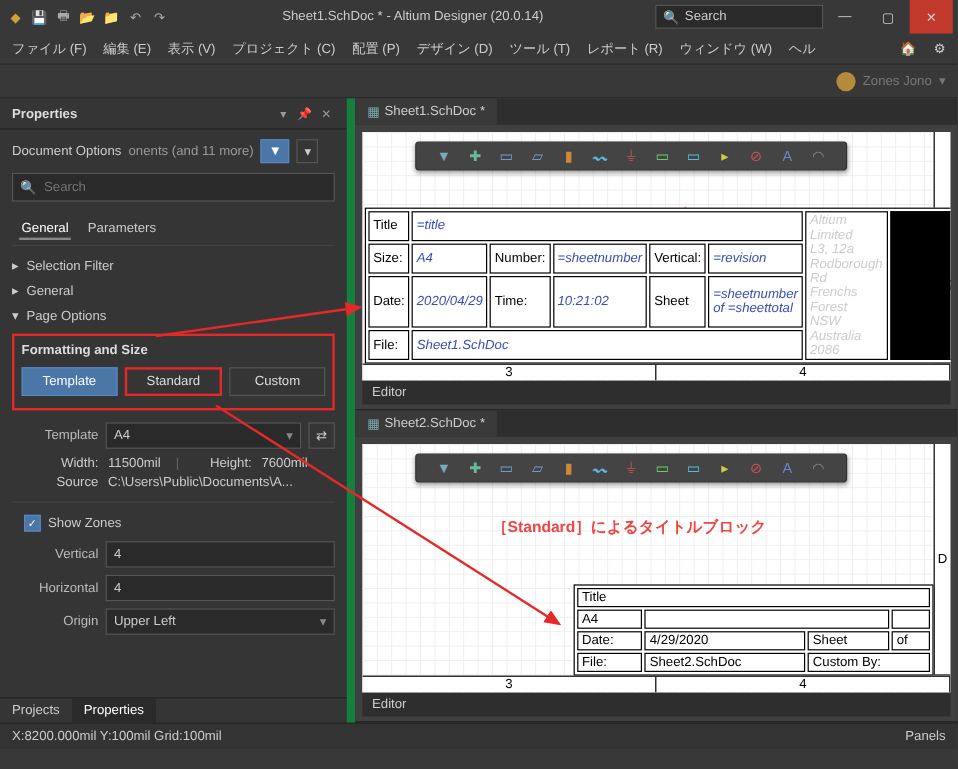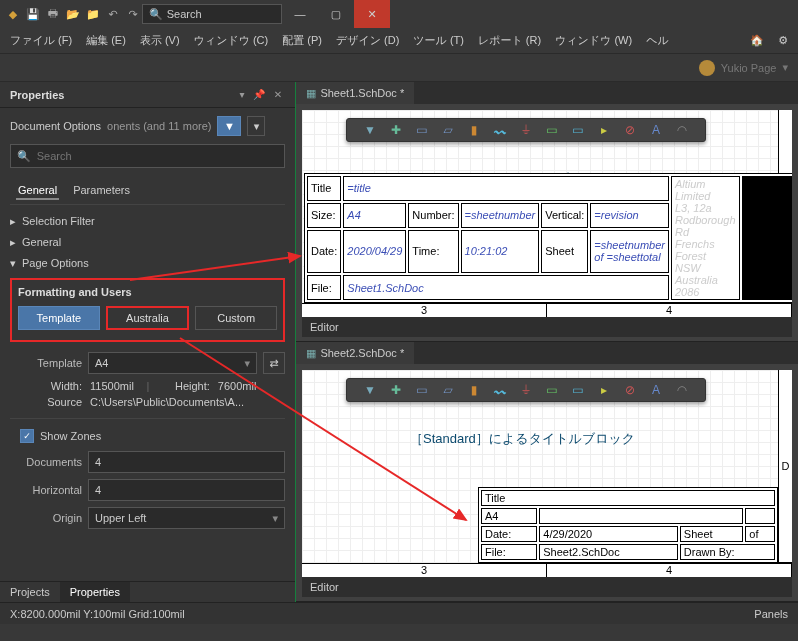--- a/index.html
+++ b/index.html
@@ -13,37 +13,37 @@
 .titlebar .wbtn{width:36px;height:28px;display:flex;align-items:center;justify-content:center;color:#ccc}
 .titlebar .wbtn.close{background:#c0392b}
 .menubar{height:26px;background:#383838;display:flex;align-items:center;padding:0 10px;gap:14px;border-bottom:1px solid #2a2a2a}
 .menubar span{color:#ccc}
 .menubar .spacer{flex:1}
 .menubar .gear{color:#ccc}
 .userbar{height:28px;display:flex;align-items:center;justify-content:flex-end;padding:0 10px;gap:6px;border-bottom:1px solid #2a2a2a}
 .userbar .avatar{width:16px;height:16px;border-radius:50%;background:#b58a3a}
 .userbar .uname{color:#777}
 .main{display:flex;height:520px}
-.panel{width:296px;background:#353535;border-right:1px solid #15803d;display:flex;flex-direction:column}
+.panel{width:296px;background:#353535;border-right:7px solid #15803d;display:flex;flex-direction:column}
 .panel-head{height:26px;display:flex;align-items:center;padding:0 10px;border-bottom:1px solid #222}
 .panel-head .pht{font-weight:bold;color:#ddd;flex:1}
 .panel-head .phi{width:14px;height:14px;margin-left:4px;display:flex;align-items:center;justify-content:center;font-size:10px;color:#999}
 .panel-body{padding:8px 10px;flex:1;overflow:hidden}
 .doc-opts{display:flex;align-items:center;gap:6px;margin-bottom:8px}
 .doc-opts .dol{color:#ccc}
 .doc-opts .doi{color:#999}
 .doc-opts .funnel{width:24px;height:20px;background:#4a76a8;border:1px solid #5a86b8;display:flex;align-items:center;justify-content:center;color:#fff}
 .doc-opts .dd{width:18px;height:20px;border:1px solid #555;display:flex;align-items:center;justify-content:center}
 .searchbox{height:24px;background:#2a2a2a;border:1px solid #555;display:flex;align-items:center;padding:0 6px;margin-bottom:10px}
 .searchbox .si{margin-right:6px;color:#888}
 .searchbox input{background:none;border:none;outline:none;color:#ccc;flex:1}
 .tabs{display:flex;gap:12px;padding:4px 6px;border-bottom:1px solid #444;margin-bottom:6px}
 .tabs .tab{color:#ccc;padding:2px 2px}
 .tabs .tab.active{color:#fff;border-bottom:2px solid #888}
-.sect{padding:4px 0;color:#ccc;display:flex;align-items:flex-start;gap:4px}
+.sect{padding:4px 0;color:#ccc;display:flex;align-items:center;gap:4px}
 .sect .caret{width:8px;display:inline-block}
 .sect.exp .caret::before{content:"▾"}
 .sect.col .caret::before{content:"▸"}
 .fmt-box{border:2px solid #e62828;padding:6px 6px 10px;margin:4px 0 10px;position:relative}
 .fmt-title{color:#ddd;font-weight:bold;margin-bottom:8px}
 .fmt-btns{display:flex;gap:6px}
 .fmt-btn{flex:1;height:24px;display:flex;align-items:center;justify-content:center;border:1px solid #555;color:#ddd}
 .fmt-btn.sel{background:#4a76a8;border-color:#5a86b8;color:#fff}
 .fmt-btn.hl{border:2px solid #e62828}
 .row{display:flex;align-items:center;margin:6px 0;gap:6px}
@@ -63,21 +63,21 @@
 .panel-tabs .pt.active{background:#2a2a2a;color:#fff}
 .workspace{flex:1;display:flex;flex-direction:column;background:#404040}
 .ws-half{flex:1;display:flex;flex-direction:column;border-bottom:1px solid #222;position:relative;overflow:hidden}
 .doc-tab{height:22px;background:#2e2e2e;display:flex;align-items:center}
 .doc-tab .dt{padding:0 10px;height:100%;display:flex;align-items:center;gap:4px;background:#3a3a3a;color:#ccc}
 .doc-tab .dt .di{color:#7aa}
 .canvas{flex:1;background:#fff;position:relative;margin:6px 6px 0;overflow:hidden}
 .canvas .grid{position:absolute;inset:0;background-image:linear-gradient(#eee 1px,transparent 1px),linear-gradient(90deg,#eee 1px,transparent 1px);background-size:12px 12px}
 .active-layer{position:absolute;top:8px;left:44px;width:360px;height:24px;background:#444;border:1px solid #333;border-radius:3px;display:flex;align-items:center;justify-content:center;gap:12px;box-shadow:0 2px 4px rgba(0,0,0,.4)}
 .al-i{width:14px;height:14px;display:flex;align-items:center;justify-content:center;font-size:12px}
-.annotation{position:absolute;color:#0c4a6e;font-weight:normal;font-size:13px}
+.annotation{position:absolute;color:#ef4444;font-weight:bold;font-size:13px}
 .titleblock{position:absolute;border:1px solid #000;background:#fff;font-size:9px}
 .titleblock td{border:1px solid #000;padding:1px 3px;color:#000}
 .titleblock .lbl{color:#000}
 .titleblock .val{color:#3a4db5;font-style:italic}
 .titleblock .addr{color:#3a4db5;font-style:italic}
 .logo{background:#000;color:#fff;font-weight:bold;font-style:italic;font-size:16px;text-align:center;padding:6px 4px}
 .tb2{position:absolute;border:1px solid #000;background:#fff;font-size:9px}
 .tb2 td{border:1px solid #000;padding:1px 3px;color:#000}
 .ruler{position:absolute;left:0;right:0;bottom:0;height:14px;border-top:1px solid #000;display:flex;background:#fff}
 .ruler div{flex:1;border-right:1px solid #000;text-align:center;color:#000}
@@ -94,48 +94,49 @@
 <div class="titlebar">
   <div class="tb-icons">
     <div class="tb-icon" style="color:#d4a03a">◆</div>
     <div class="tb-icon">💾</div>
     <div class="tb-icon">🖶</div>
     <div class="tb-icon">📂</div>
     <div class="tb-icon">📁</div>
     <div class="tb-icon">↶</div>
     <div class="tb-icon">↷</div>
   </div>
+  <div class="tb-title">Sheet1.SchDoc * - Altium Designer (20.0.14)</div>
   <div class="tb-search">
       <span class="si">🔍</span>
       <span>Search</span>
     </div>
   <div class="wbtn">—</div>
   <div class="wbtn">▢</div>
   <div class="wbtn close">✕</div>
 </div>
 
 <div class="menubar">
   <span>ファイル (F)</span>
   <span>編集 (E)</span>
   <span>表示 (V)</span>
-  <span>ウィンドウ (C)</span>
+  <span>プロジェクト (C)</span>
   <span>配置 (P)</span>
   <span>デザイン (D)</span>
   <span>ツール (T)</span>
   <span>レポート (R)</span>
   <span>ウィンドウ (W)</span>
   <span>ヘル</span>
   <span class="spacer"></span>
   <span class="gear">🏠</span>
   <span class="gear">⚙</span>
 </div>
 
 <div class="userbar">
   <div class="avatar"></div>
-  <div class="uname">Yukio Page</div>
+  <div class="uname">Zones Jono</div>
   <div style="color:#777">▾</div>
 </div>
 
 <div class="main">
 
   <div class="panel">
     <div class="panel-head">
       <div class="pht">Properties</div>
       <div class="phi">▾</div>
       <div class="phi">📌</div>
@@ -163,24 +164,24 @@
       <div class="sect col">
           <span class="caret"></span>
           <span>General</span>
         </div>
       <div class="sect exp">
           <span class="caret"></span>
           <span>Page Options</span>
         </div>
 
       <div class="fmt-box">
-        <div class="fmt-title">Formatting and Users</div>
+        <div class="fmt-title">Formatting and Size</div>
         <div class="fmt-btns">
           <div class="fmt-btn sel">Template</div>
-          <div class="fmt-btn hl">Australia</div>
+          <div class="fmt-btn hl">Standard</div>
           <div class="fmt-btn">Custom</div>
         </div>
       </div>
 
       <div class="row">
         <div class="lbl">Template</div>
         <div class="sel-input">
             <span>A4</span>
             <span class="dd">▾</span>
           </div>
@@ -197,21 +198,21 @@
         <div class="dl">Source</div>
         <div class="dv">C:\Users\Public\Documents\A...</div>
       </div>
 
       <div style="height:1px;background:#444;margin:10px 0"></div>
       <div class="chk">
           <div class="box">✓</div>
           <span>Show Zones</span>
         </div>
       <div class="row">
-          <div class="lbl">Documents</div>
+          <div class="lbl">Vertical</div>
           <div class="sel-input">
             <span>4</span>
           </div>
         </div>
       <div class="row">
           <div class="lbl">Horizontal</div>
           <div class="sel-input">
             <span>4</span>
           </div>
         </div>
@@ -342,21 +343,21 @@
               </tr>
           <tr>
                 <td>Date:</td>
                 <td>4/29/2020</td>
                 <td colspan="2">Sheet</td>
                 <td>of</td>
               </tr>
           <tr>
                 <td>File:</td>
                 <td>Sheet2.SchDoc</td>
-                <td colspan="3">Drawn By:</td>
+                <td colspan="3">Custom By:</td>
               </tr>
         </tbody>
           </table>
       </div>
       <div class="editor-bar">Editor</div>
     </div>
   </div>
 </div>
 
 <div class="statusbar">

